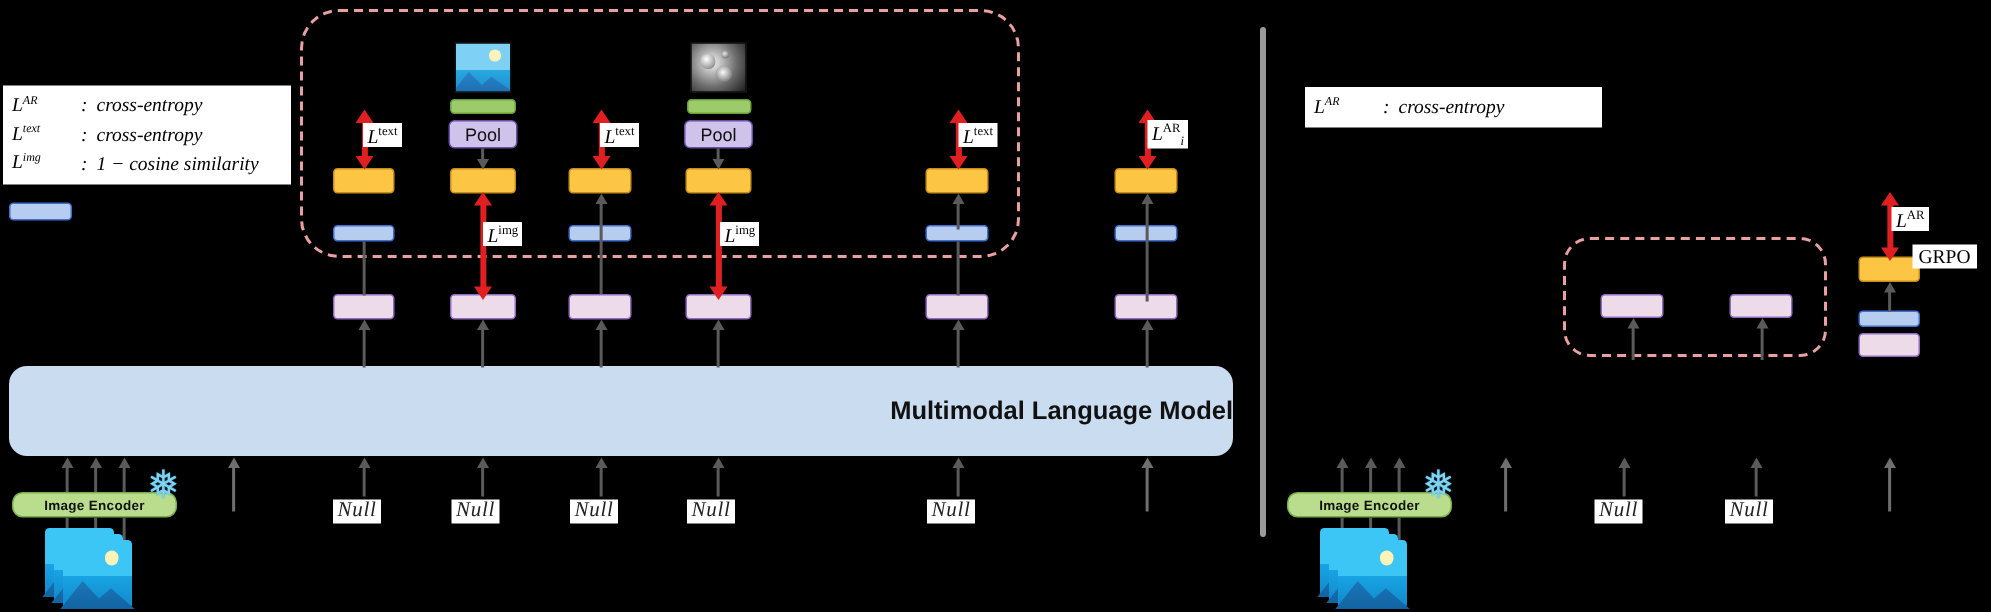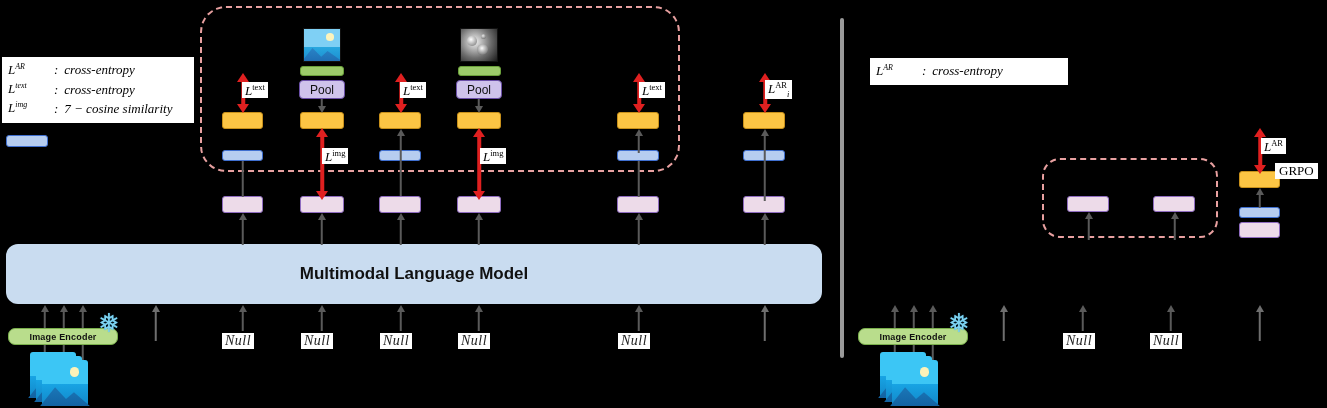--- a/index.html
+++ b/index.html
@@ -23,21 +23,21 @@
   .tok.pink{background:#eddbe9;border:1.5px solid #8f6cc0;}
   .tok.green{background:#9ccb6a;border:1.5px solid #6aa03a;}
 
   .poolbox{position:absolute;background:#cfc3eb;border:1.5px solid #6b4fa8;border-radius:4px;
            display:flex;align-items:center;justify-content:center;color:#111;
            font-family:"Liberation Sans",sans-serif;font-size:12px;box-sizing:border-box;}
 
   
   .llm{position:absolute;background:#c9dcf0;border-radius:12px;display:flex;align-items:center;justify-content:center;
        color:#111;font-weight:bold;}
-  .llm.big{font-size:17px;}
+  .llm.big{font-size:17px;justify-content:flex-end;}
   .llm.small{font-size:17px;}
 
   
   .arrow{position:absolute;}
   .shaft{position:absolute;left:50%;transform:translateX(-50%);}
   .head{position:absolute;left:50%;transform:translateX(-50%);width:0;height:0;}
 
   .gray .shaft{background:#5a5a5a;width:2.5px;}
   .gray .head{border-left:4.5px solid transparent;border-right:4.5px solid transparent;}
   .gray .head.up{border-bottom:7px solid #5a5a5a;top:0;}
@@ -121,21 +121,21 @@
         <span>cross-entropy</span>
       </div>
       <div class="lrow">
         <span class="lsym"><span class="cal">L</span><sup>text</sup></span>
         <span class="lcolon">:</span>
         <span>cross-entropy</span>
       </div>
       <div class="lrow">
         <span class="lsym"><span class="cal">L</span><sup>img</sup></span>
         <span class="lcolon">:</span>
-        <span>7 − cosine similarity</span>
+        <span>1 − cosine similarity</span>
       </div>
     </div>
     <div class="swatch" style="left:6px;top:135px;width:40px;height:10px;"></div>
 
     <div class="dashed r1" style="left:200px;top:6px;width:480px;height:166px;"></div>
 
     <div class="llm big" style="left:6px;top:244px;width:816px;height:60px;">
       <span>Multimodal Language Model</span>
     </div>
 

